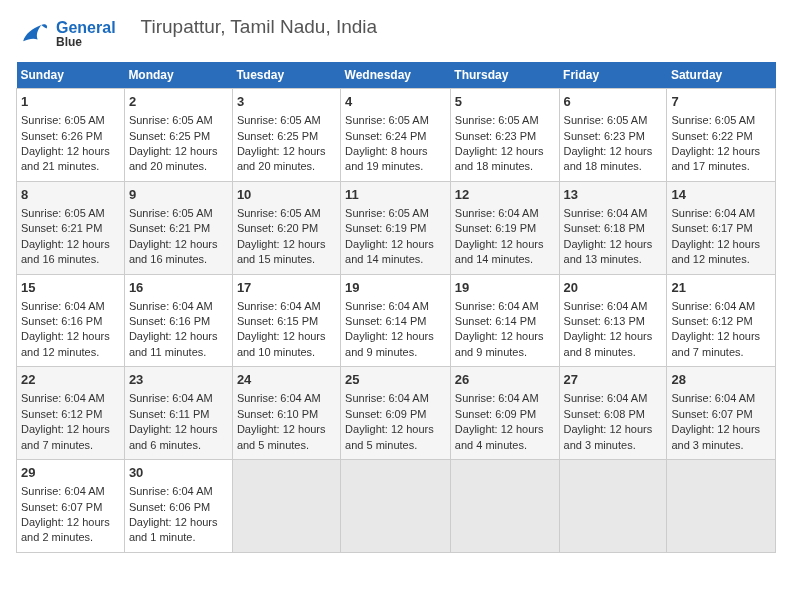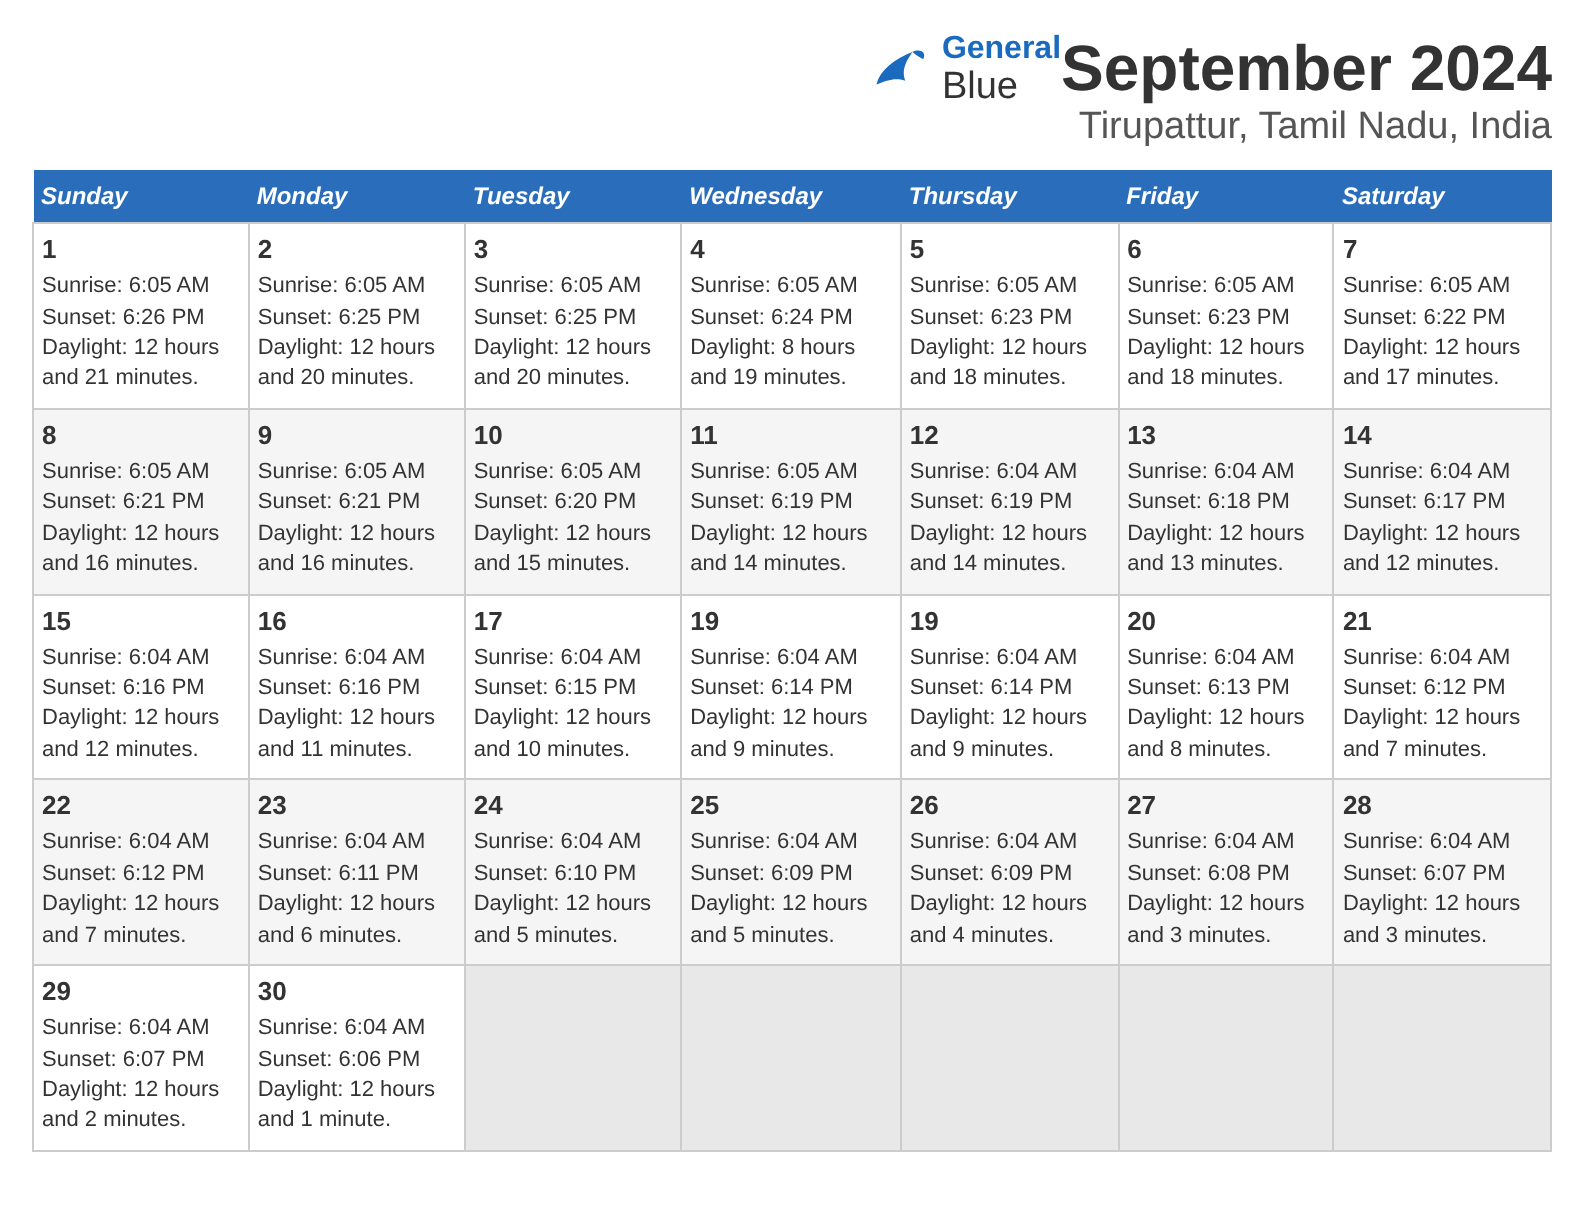--- a/index.html
+++ b/index.html
@@ -6,22 +6,23 @@
     body {
       font-family: Arial, sans-serif;
       background: #fff;
       width: 792px;
       min-height: 612px;
       padding: 16px;
     }
     .header {
       display: flex;
       align-items: flex-start;
-      justify-content: flex-end;
+      justify-content: flex-start;
       margin-bottom: 10px;
+      gap: 25px;
     }
     .logo {
       display: flex;
       align-items: center;
       gap: 4px;
     }
     .logo-bird {
       width: 36px;
       height: 36px;
     }
@@ -43,21 +44,20 @@
       border-collapse: collapse;
       font-size: 11px;
     }
     thead tr th {
       background: #2a6ebb;
       color: #fff;
       padding: 6px 4px;
       text-align: left;
       font-size: 12px;
       font-weight: bold;
-      font-style: italic;
     }
     tbody tr td {
       vertical-align: top;
       padding: 4px 4px 6px 4px;
       border: 1px solid #ccc;
       width: 113px;
       min-height: 70px;
       color: #333;
       line-height: 1.4;
     }
@@ -81,25 +81,24 @@
 <body>
 
 <div class="header">
   <div class="logo">
     <svg class="logo-bird" viewBox="0 0 40 40">
       <path d="M8 28 C10 20, 18 14, 28 10 C24 16, 22 20, 24 26 C18 24, 14 26, 8 28Z" fill="#1a6abf"></path>
       <path d="M28 10 C32 8, 36 10, 34 14 C30 12, 28 10, 28 10Z" fill="#1a6abf"></path>
     </svg>
     <div>
       <div style="font-size:16px;font-weight:bold;color:#1a6abf;line-height:1.1;">General</div>
-      <div style="font-size:19px;font-weight:normal;color:#333;line-height:1.1;">Blue</div>
+      <div style="font-size:12px;font-weight:bold;color:#333;line-height:1.1;">Blue</div>
     </div>
   </div>
   <div class="title-block">
-    <h1>September 2024</h1>
     <h2>Tirupattur, Tamil Nadu, India</h2>
   </div>
 </div>
 
 <table>
   <thead>
     <tr>
     <th>Sunday</th>
         <th>Monday</th>
         <th>Tuesday</th>

